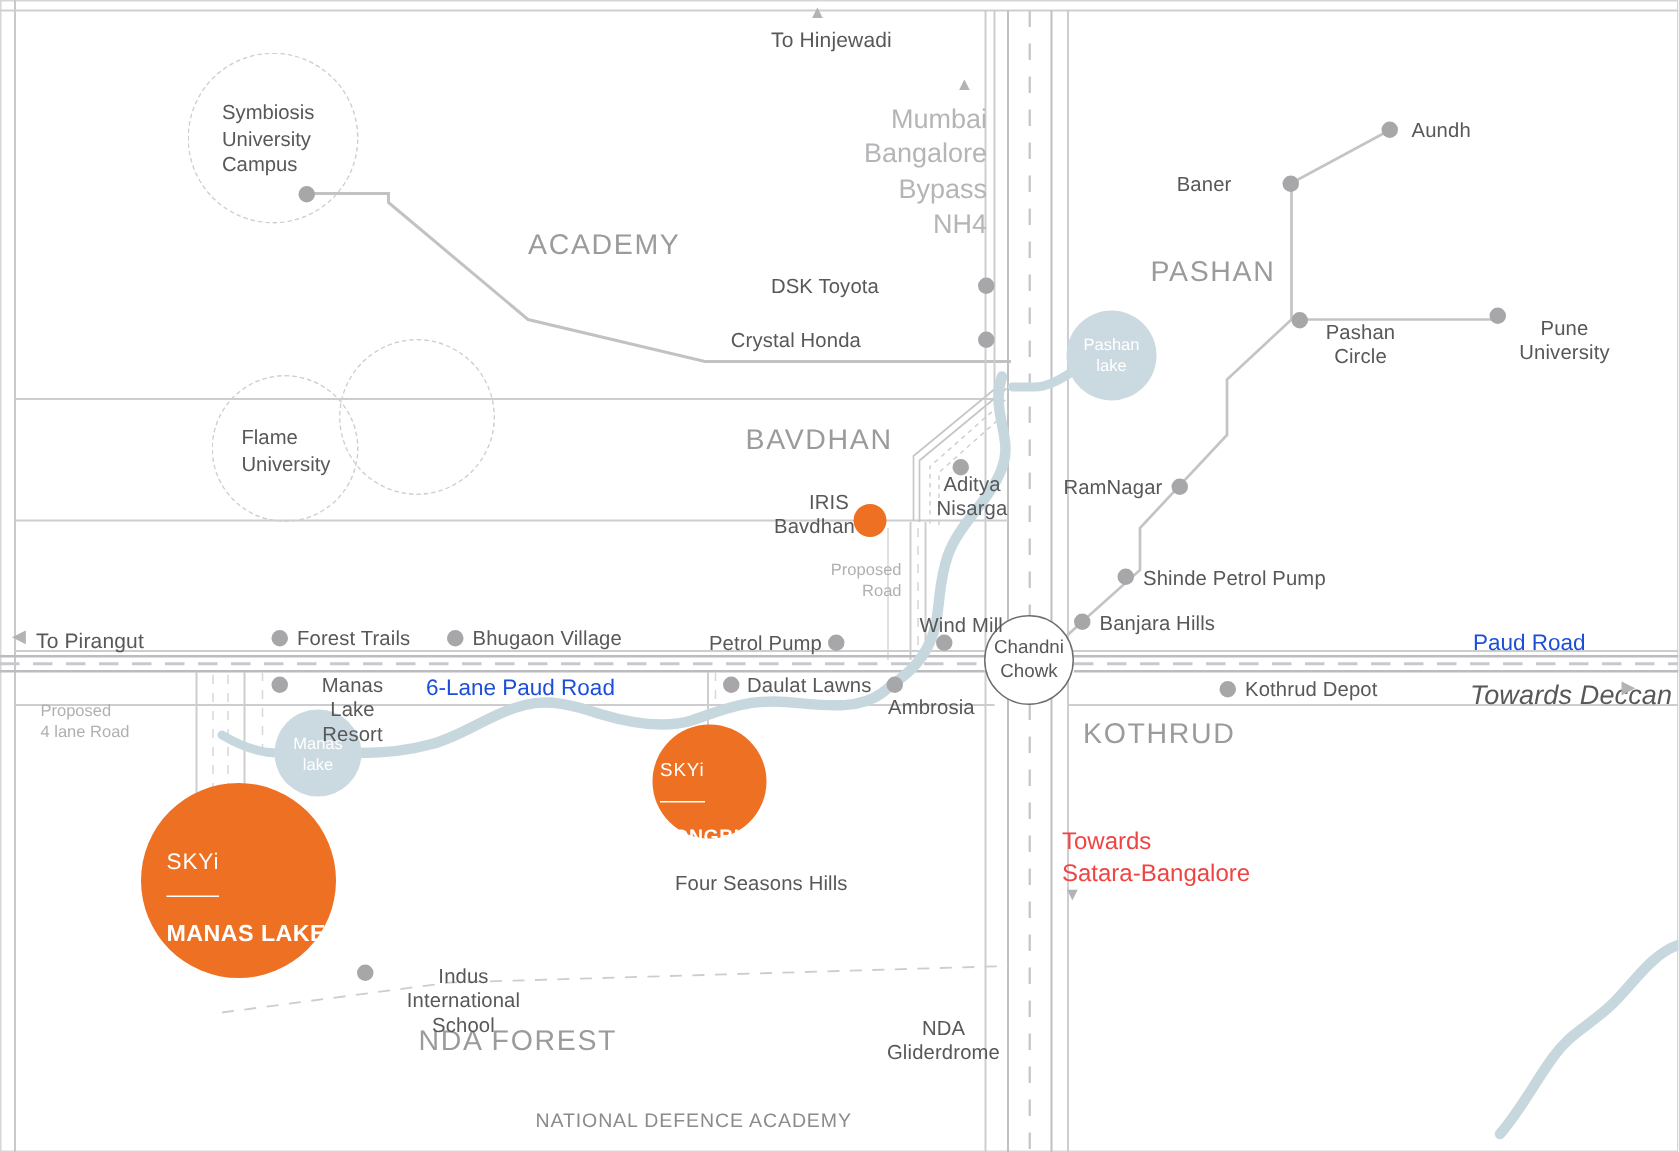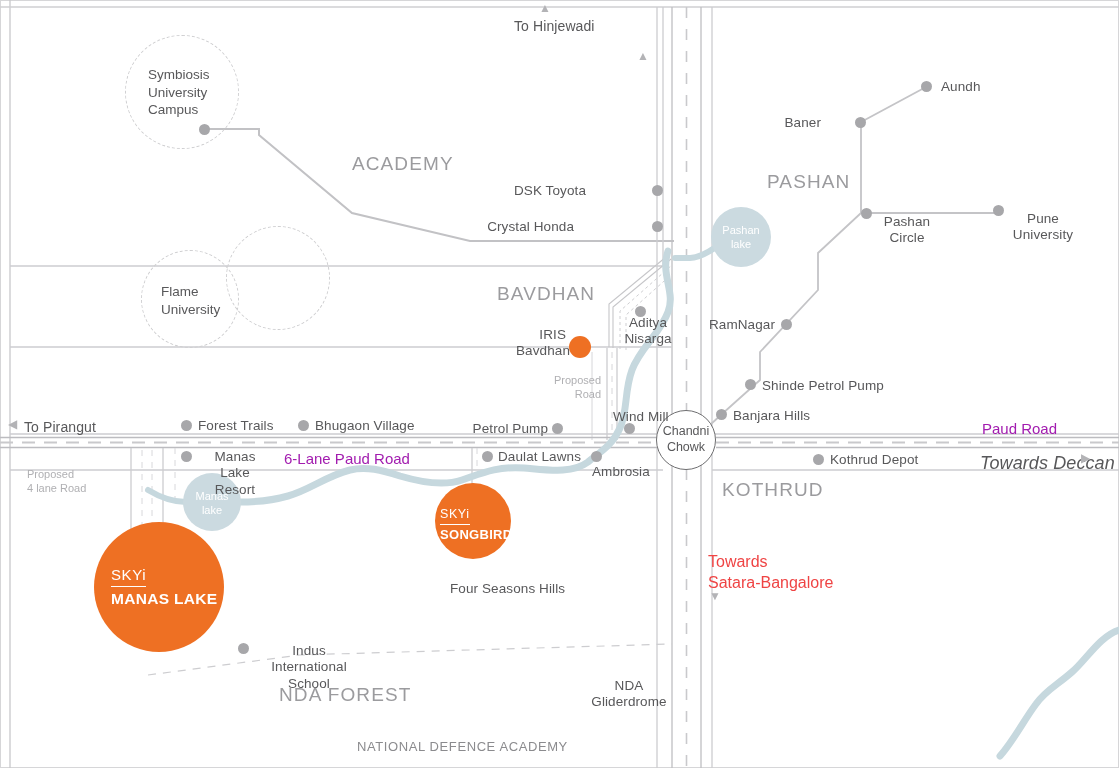--- a/index.html
+++ b/index.html
@@ -86,22 +86,22 @@
   .blob-text {
     position: absolute;
     color: #ffffff;
     line-height: 1.25;
   }
   .blob-text .brand {
     font-size: 15px;
     letter-spacing: 0.6px;
     display: inline-block;
     border-bottom: 1.4px solid #ffffff;
-    padding-bottom: 1px;
-    margin-bottom: 2px;
+    padding-bottom: 12px;
+    margin-bottom: 15px;
     font-weight: 400;
   }
   .blob-text .proj {
     font-size: 15.5px;
     font-weight: 700;
     letter-spacing: 0.3px;
     display: block;
   }
   .blob-text.small .brand { font-size: 12.5px; }
   .blob-text.small .proj  { font-size: 13px; }
@@ -136,21 +136,21 @@
   
   .arrow {
     position: absolute;
     color: #b3b3b6;
     font-size: 12px;
     line-height: 1;
   }
   .road-name {
     position: absolute;
     font-size: 14px;
-    color: #a21caf;
+    color: #1d4ed8;
     white-space: nowrap;
   }
   .proposed-note {
     position: absolute;
     font-size: 11px;
     color: #b0b0b3;
     line-height: 1.3;
     white-space: nowrap;
   }
   .nda-cap {
@@ -265,20 +265,26 @@
                C 1024 720 1014 740 1000 756"></path>
     </g>
   </svg>
 
   <div class="lbl area-name" style="left:352px; top:152px;">ACADEMY</div>
   <div class="lbl area-name" style="left:497px; top:282px;">BAVDHAN</div>
   <div class="lbl area-name" style="left:767px; top:170px;">PASHAN</div>
   <div class="lbl area-name" style="left:722px; top:478px;">KOTHRUD</div>
   <div class="lbl area-name" style="left:279px; top:683px;">NDA FOREST</div>
 
+  <div class="corridor-name" style="left:515px; top:68px; width:143px;">
+    <div>Mumbai</div>
+    <div>Bangalore</div>
+    <div>Bypass</div>
+    <div>NH4</div>
+  </div>
   <div class="arrow" style="left:637px; top:50px;">▲</div>
 
   <div class="lbl poi" style="left:514px; top:18px; font-size:14px;">To Hinjewadi</div>
   <div class="arrow" style="left:539px; top:2px;">▲</div>
 
   <div class="lbl poi" style="left:24px; top:419px; font-size:14px;">To Pirangut</div>
   <div class="arrow" style="left:8px; top:418px;">◀</div>
 
   <div class="lbl poi" style="left:980px; top:453px; font-size:18px;font-style:italic;">Towards Deccan</div>
   <div class="arrow" style="left:1081px; top:452px;">▶</div>

